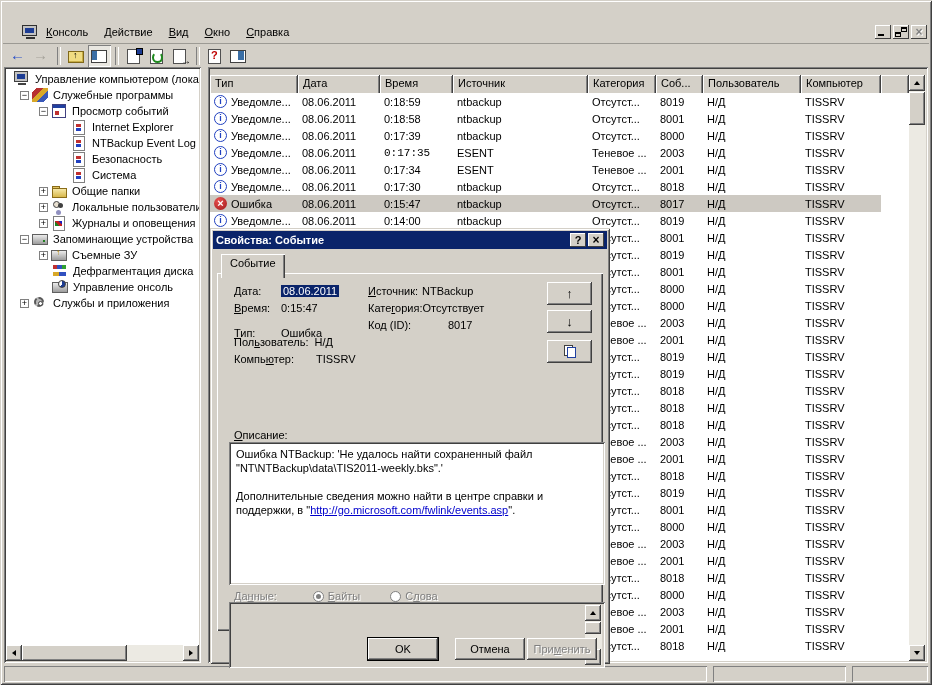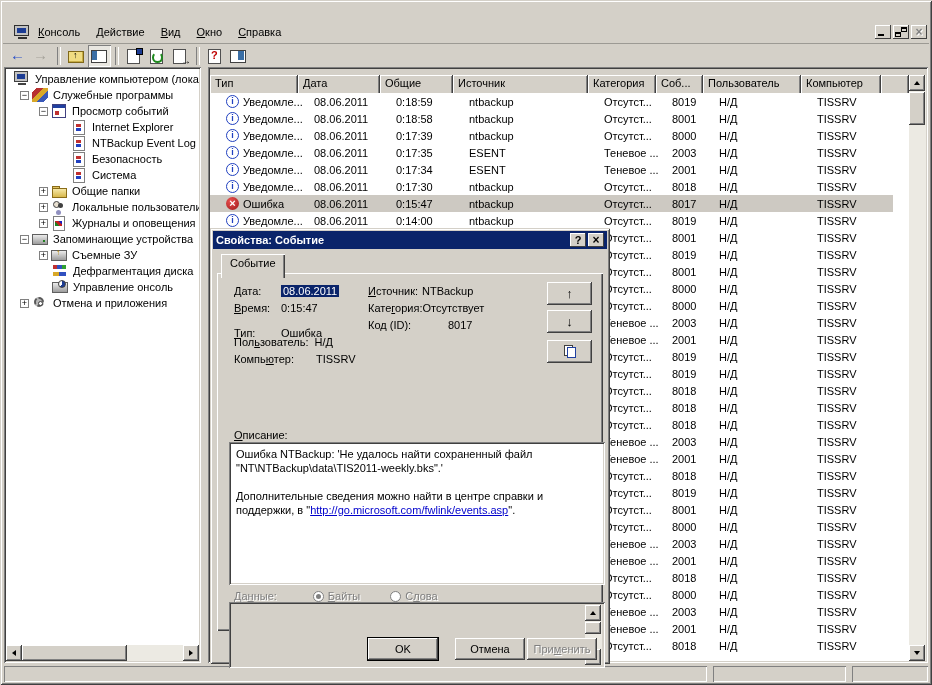--- a/index.html
+++ b/index.html
@@ -18,21 +18,21 @@
   .g-max::before{content:'';position:absolute;left:3px;top:2px;width:8px;height:8px;border:1px solid #000;border-top-width:2px;box-sizing:border-box;}
   .g-restore::before{content:'';position:absolute;right:2px;top:2px;width:6px;height:5px;border:1px solid #000;border-top-width:2px;box-sizing:border-box;}
   .g-restore::after{content:'';position:absolute;left:2px;bottom:2px;width:6px;height:5px;border:1px solid #000;border-top-width:2px;box-sizing:border-box;background:#D4D0C8;}
   .g-close::before{content:'×';font-weight:bold;font-size:12px;line-height:10px;}
   .g-close.dis::before{color:#808080;text-shadow:1px 1px 0 #fff;}
   .g-help::before{content:'?';font-weight:bold;font-size:11px;}
   .pc-icon{width:15px;height:13px;position:relative;flex:none;}
   .pc-icon::before{content:'';position:absolute;left:0;top:0;width:13px;height:9px;background:#1C3C94;border:2px solid #C2C2C2;outline:1px solid #303030;box-sizing:content-box;width:9px;height:5px;}
   .pc-icon::after{content:'';position:absolute;left:3px;bottom:0;width:9px;height:2px;background:#303030;}
   
-  .menubar{position:absolute;left:3px;top:21px;right:3px;height:22px;display:flex;align-items:center;padding-left:12px;border-bottom:1px solid #9C9A94;background:#D4D0C8;}
+  .menubar{position:absolute;left:3px;top:21px;right:3px;height:22px;display:flex;align-items:center;padding-left:20px;border-bottom:1px solid #9C9A94;background:#D4D0C8;}
   .menu-item{padding:3px 8px;white-space:nowrap;}
   .menubar .spacer{flex:1;}
   .mdi-btns{display:flex;margin-right:2px;}
   
   .toolbar{position:absolute;left:3px;top:44px;right:3px;height:23px;display:flex;align-items:center;padding-left:4px;background:#D4D0C8;}
   .tb-btn{width:23px;height:22px;display:flex;align-items:center;justify-content:center;position:relative;}
   .tb-btn.pressed{background:#E9E7E1;box-shadow:inset 1px 1px #808080,inset -1px -1px #fff;}
   .tb-sep{width:2px;height:18px;border-left:1px solid #808080;border-right:1px solid #fff;margin:0 4px;}
   .tbi{position:relative;width:17px;height:16px;flex:none;}
   .tbi-back::before{content:'←';position:absolute;left:0;top:-1px;color:#2A50C8;font-weight:bold;font-size:15px;line-height:16px;}
@@ -81,21 +81,21 @@
   
   .splitter{position:absolute;left:197px;top:0;width:7px;bottom:0;background:#D4D0C8;}
   
   .list-pane{position:absolute;left:204px;right:0;top:0;bottom:0;background:#fff;}
   .list-topband{position:absolute;left:2px;right:2px;top:2px;height:6px;background:#D4D0C8;}
   .list-head{position:absolute;left:2px;right:19px;top:8px;height:34px;display:flex;background:#D4D0C8;overflow:hidden;}
   .hcell{box-sizing:border-box;padding:2px 5px;white-space:nowrap;overflow:hidden;flex:none;
     box-shadow:inset -1px -1px #404040,inset 1px 1px #fff,inset -2px -2px #808080;}
   .hcell.filler{flex:1;}
   .list-body{position:absolute;left:2px;right:19px;top:26px;bottom:2px;overflow:hidden;background:#fff;}
-  .lrow{height:17px;display:flex;align-items:center;width:max-content;padding-left:12px;}
+  .lrow{height:17px;display:flex;align-items:center;width:max-content;}
   .lrow.sel{background:#CDC9C2;}
   .lcell{box-sizing:border-box;padding:0 4px;white-space:nowrap;overflow:hidden;flex:none;display:flex;align-items:center;height:17px;}
   .evi{width:13px;height:13px;border-radius:50%;flex:none;margin-right:4px;position:relative;display:flex;align-items:center;justify-content:center;}
   .evi-info{background:#fff;border:1px solid #2040C0;box-sizing:border-box;}
   .evi-info::before{content:'i';color:#2040C0;font-weight:bold;font-size:9px;line-height:9px;}
   .evi-error{background:radial-gradient(circle at 35% 30%,#E85050,#A01818);}
   .evi-error::before{content:'×';color:#fff;font-weight:bold;font-size:11px;line-height:9px;}
   
   .vscroll{position:absolute;right:2px;top:8px;bottom:2px;width:17px;background:#ECEAE3;}
   .sb-btn{position:absolute;width:16px;height:16px;background:#D4D0C8;box-shadow:inset -1px -1px #404040,inset 1px 1px #fff,inset -2px -2px #808080,inset 2px 2px #D4D0C8;display:flex;align-items:center;justify-content:center;}
@@ -278,42 +278,42 @@
           </div>
           <div class="tree-row">
             <span style="width: 46px; flex: 0 0 auto;"></span>
             <span class="ti ti-diskmgmt"></span>
             <span class="tree-label">Управление онсоль</span>
           </div>
           <div class="tree-row">
             <span style="width: 14px; flex: 0 0 auto;"></span>
             <span class="expander">+</span>
             <span class="ti ti-services"></span>
-            <span class="tree-label">Отмена и приложения</span>
+            <span class="tree-label">Службы и приложения</span>
           </div>
         </div>
       <div class="hscroll">
         <span class="sb-btn" style="left:0;top:0">
             <span class="tri-left"></span>
           </span>
         <span class="hthumb" style="left:16px;width:105px"></span>
         <span class="sb-btn" style="right:0;top:0">
             <span class="tri-right"></span>
           </span>
       </div>
     </div>
 
     <div class="splitter"></div>
 
     <div class="list-pane">
       <div class="list-topband"></div>
       <div class="list-head">
           <div class="hcell" style="width: 88px;">Тип</div>
           <div class="hcell" style="width: 82px;">Дата</div>
-          <div class="hcell" style="width: 73px;">Общие</div>
+          <div class="hcell" style="width: 73px;">Время</div>
           <div class="hcell" style="width: 135px;">Источник</div>
           <div class="hcell" style="width: 68px;">Категория</div>
           <div class="hcell" style="width: 47px;">Соб...</div>
           <div class="hcell" style="width: 98px;">Пользователь</div>
           <div class="hcell" style="width: 80px;">Компьютер</div>
           <div class="hcell filler"></div>
         </div>
       <div class="list-body">
           <div class="lrow">
             <div class="lcell" style="width: 88px;">
@@ -353,21 +353,21 @@
             <div class="lcell" style="width: 47px;">8000</div>
             <div class="lcell" style="width: 98px;">Н/Д</div>
             <div class="lcell" style="width: 80px;">TISSRV</div>
           </div>
           <div class="lrow">
             <div class="lcell" style="width: 88px;">
               <span class="evi evi-info"></span>
               <span>Уведомле...</span>
             </div>
             <div class="lcell" style="width: 82px;">08.06.2011</div>
-            <div class="lcell" style="width: 73px;">0:17:35</div>
+            <div class="lcell" style="width: 73px; font-family: Liberation Mono, monospace;">0:17:35</div>
             <div class="lcell" style="width: 135px;">ESENT</div>
             <div class="lcell" style="width: 68px;">Теневое ...</div>
             <div class="lcell" style="width: 47px;">2003</div>
             <div class="lcell" style="width: 98px;">Н/Д</div>
             <div class="lcell" style="width: 80px;">TISSRV</div>
           </div>
           <div class="lrow">
             <div class="lcell" style="width: 88px;">
               <span class="evi evi-info"></span>
               <span>Уведомле...</span>

